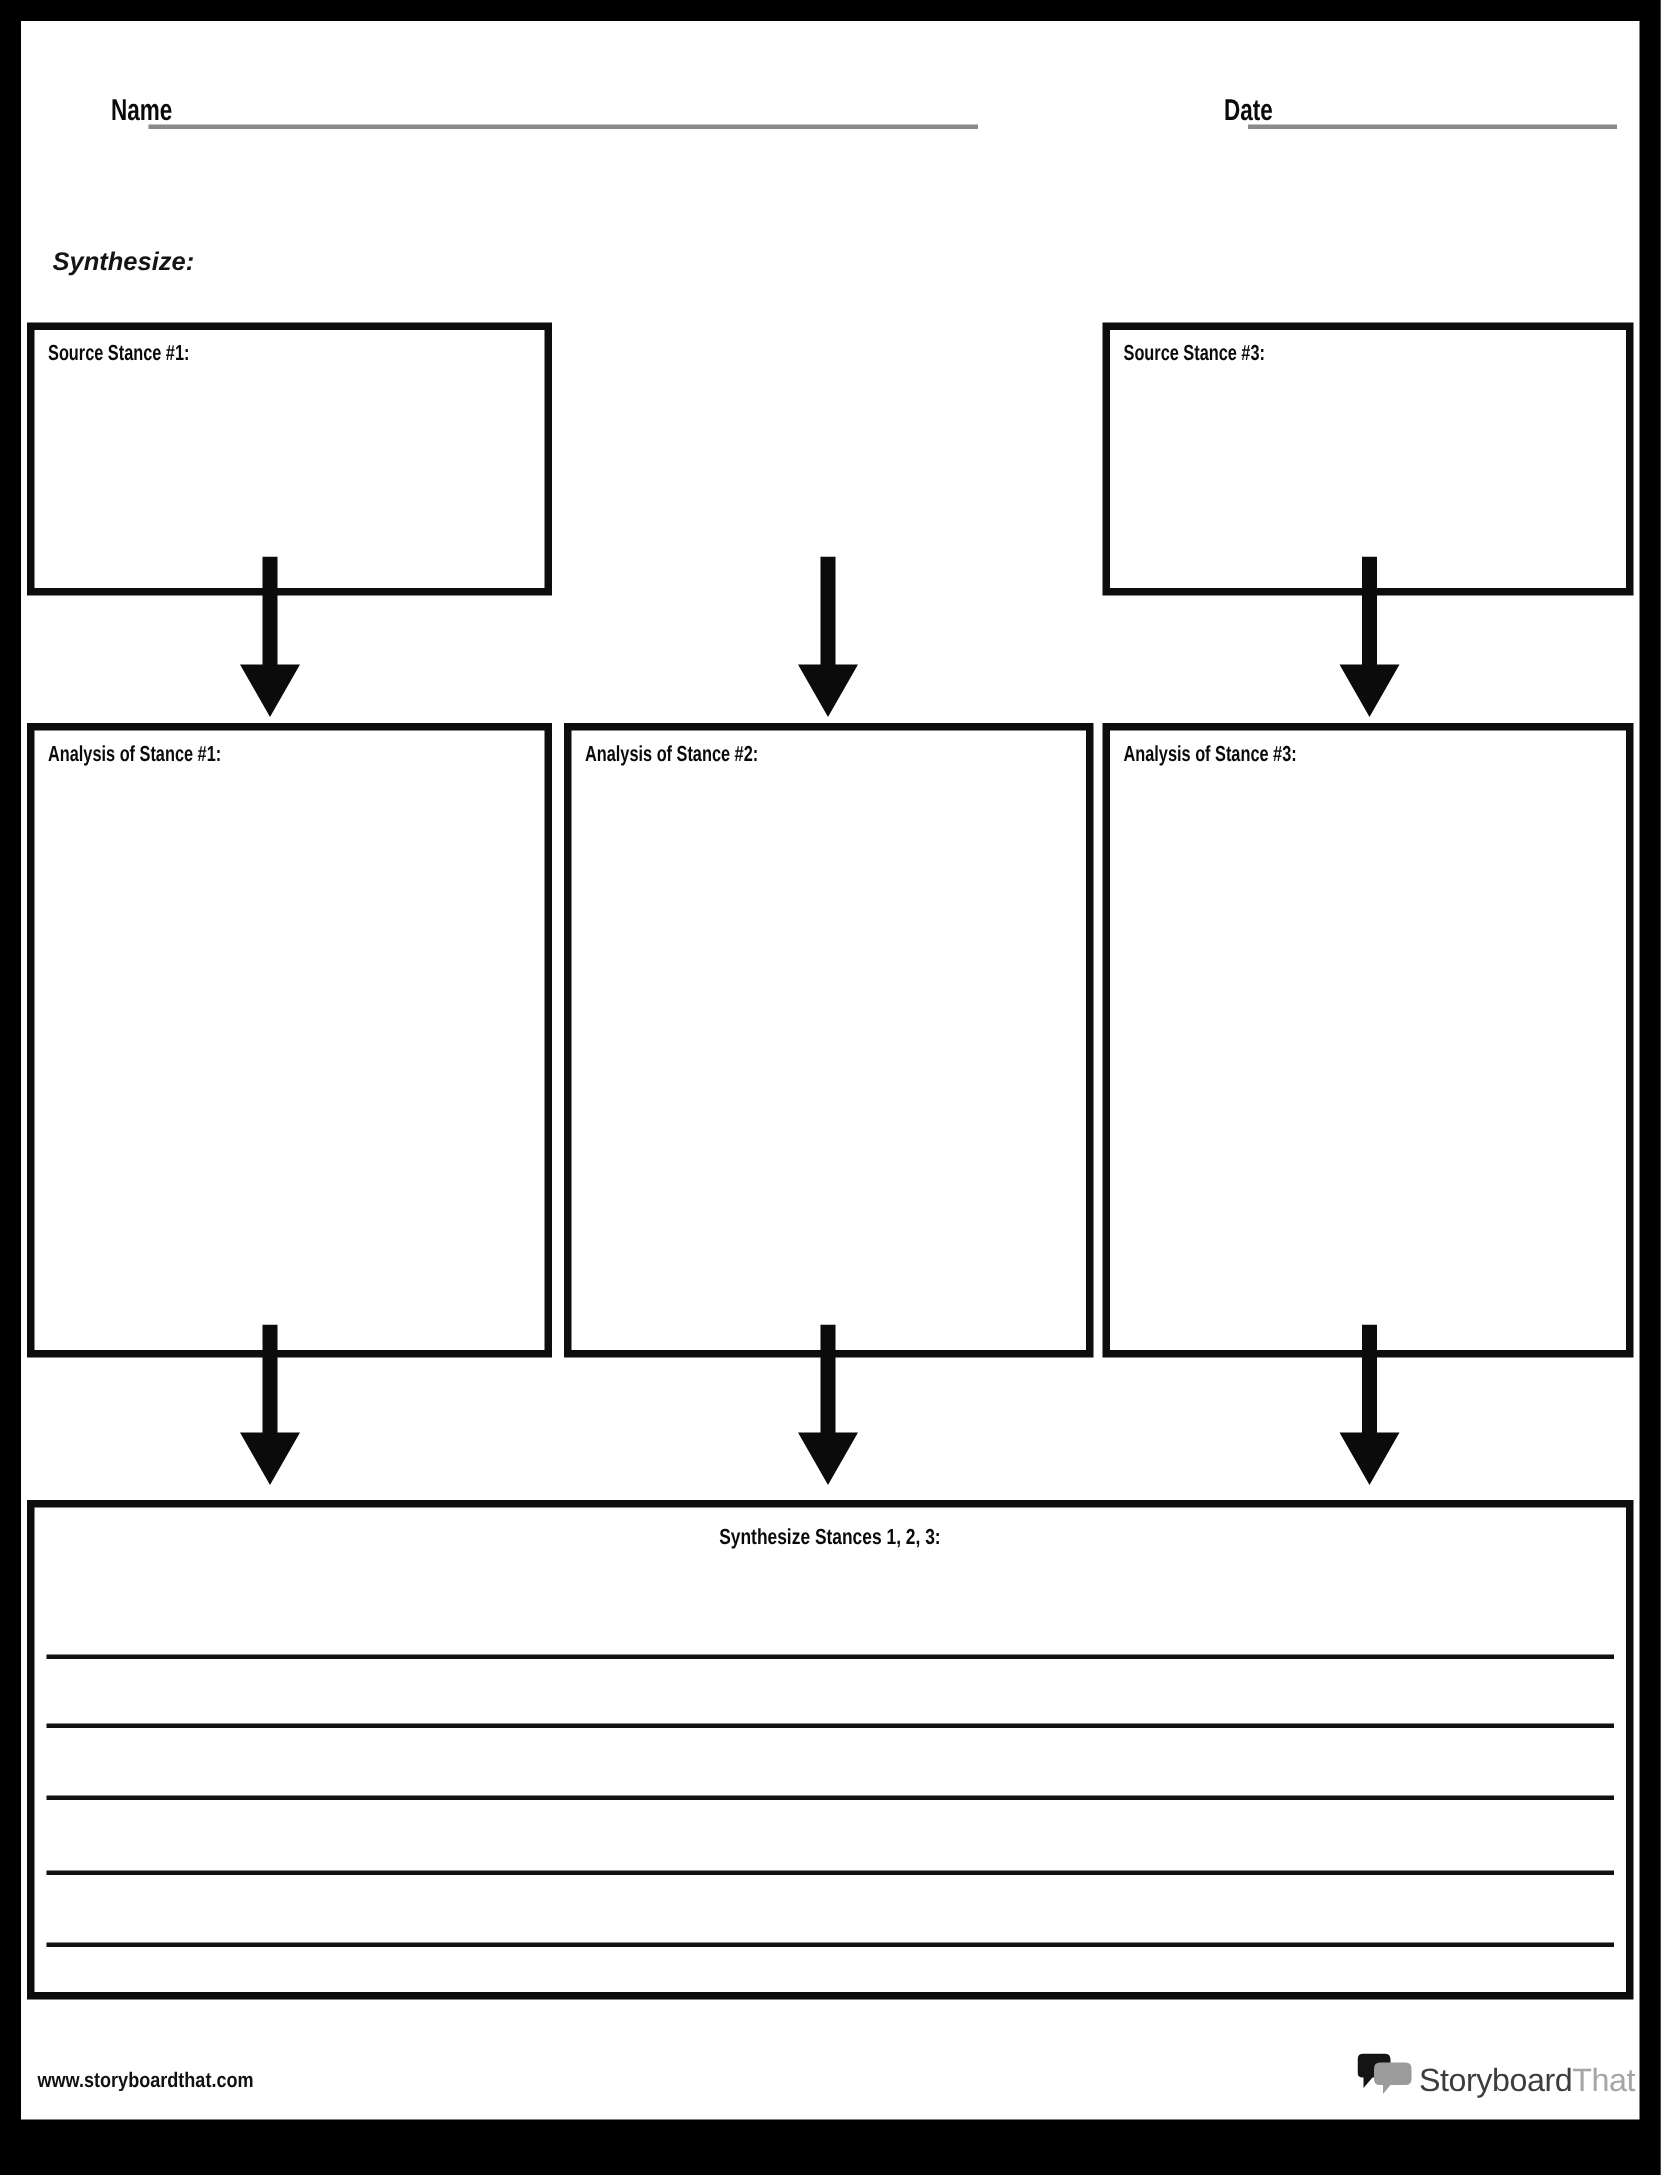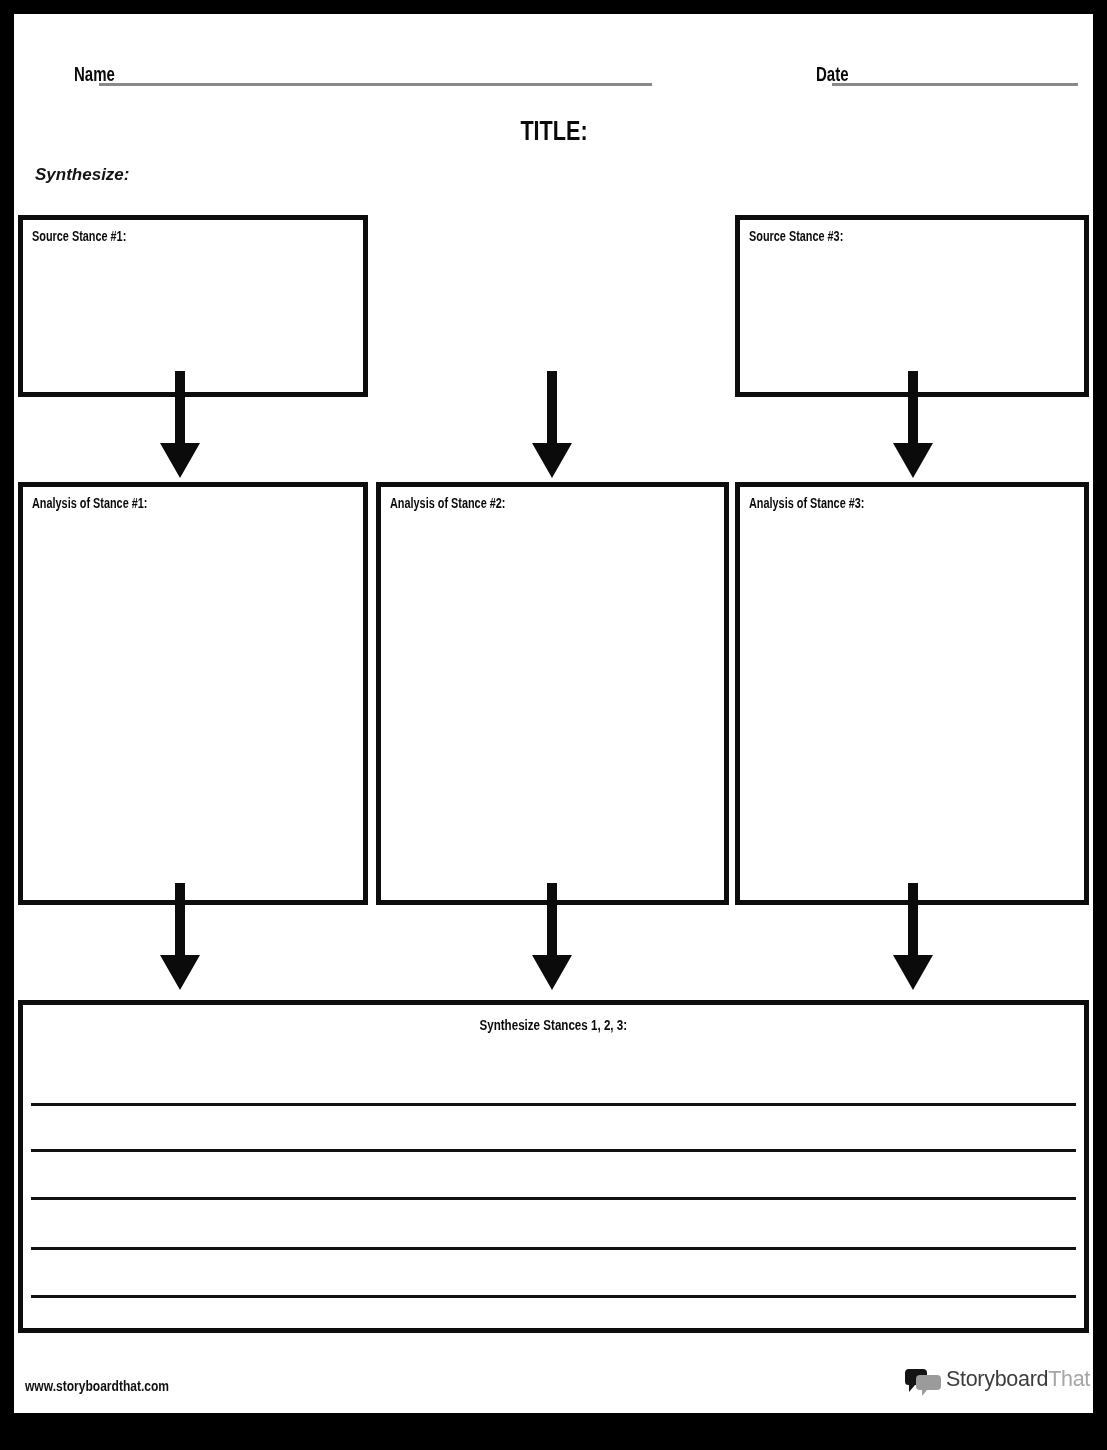--- a/index.html
+++ b/index.html
@@ -53,44 +53,41 @@
   .arrow.c1 { left:144px; }
   .arrow.c2 { left:516px; }
   .arrow.c3 { left:877px; }
 
   .site-url {
     position:absolute; left:11px; top:1365px;
     font-size:14px; font-weight:bold; color:#111; line-height:1.1;
   }
   .site-url .cond { transform:scaleX(0.86); }
 
-  .logo { position:absolute; left:891px; top:1355px; display:flex; align-items:flex-start; gap:4px; }
+  .logo { position:absolute; left:891px; top:1355px; display:flex; align-items:flex-end; gap:4px; }
   .logo-text { font-size:21.5px; letter-spacing:-0.3px; line-height:1; white-space:nowrap; }
   .logo-primary   { color:#3d3d3d; font-weight:500; }
   .logo-secondary { color:#a5a5a5; font-weight:500; }
 </style>
 </head>
 <body>
 
 <div class="stage">
   <div class="paper">
 
     <span class="field-label" style="left:36px; top:50px;">
       <span class="cond">Name</span>
     </span>
     <div class="field-line" style="left:85px; top:69px; width:553px;"></div>
 
     <span class="field-label" style="left:778px; top:50px;">
       <span class="cond">Date</span>
     </span>
     <div class="field-line" style="left:818px; top:69px; width:246px;"></div>
 
-    <div class="doc-title">
-      <span class="cond-c">TITLE:</span>
-    </div>
 
     <div class="directions">
       <span>Synthesize:</span>
     </div>
 
     <div class="wbox src col1">
       <span class="box-label"><span class="cond">Source Stance #1:</span></span>
     </div>
     <div class="wbox src col3">
       <span class="box-label"><span class="cond">Source Stance #3:</span></span>

